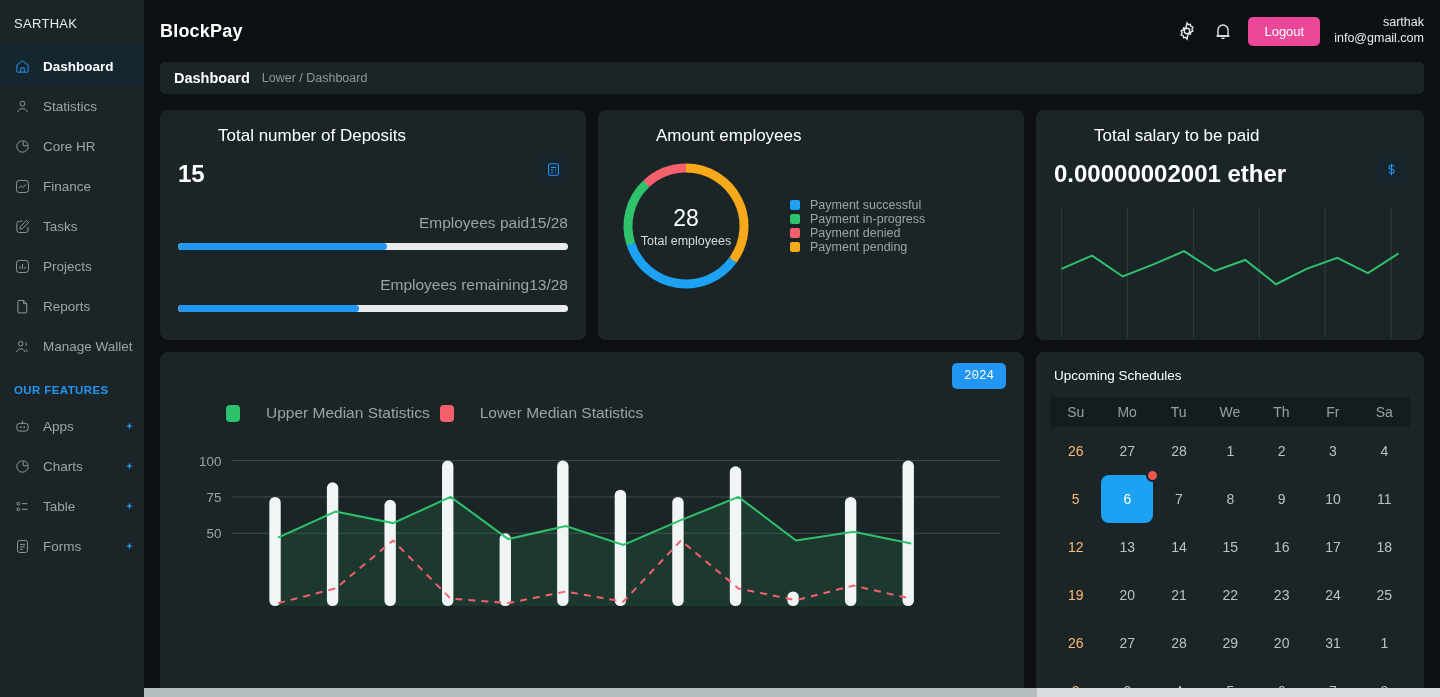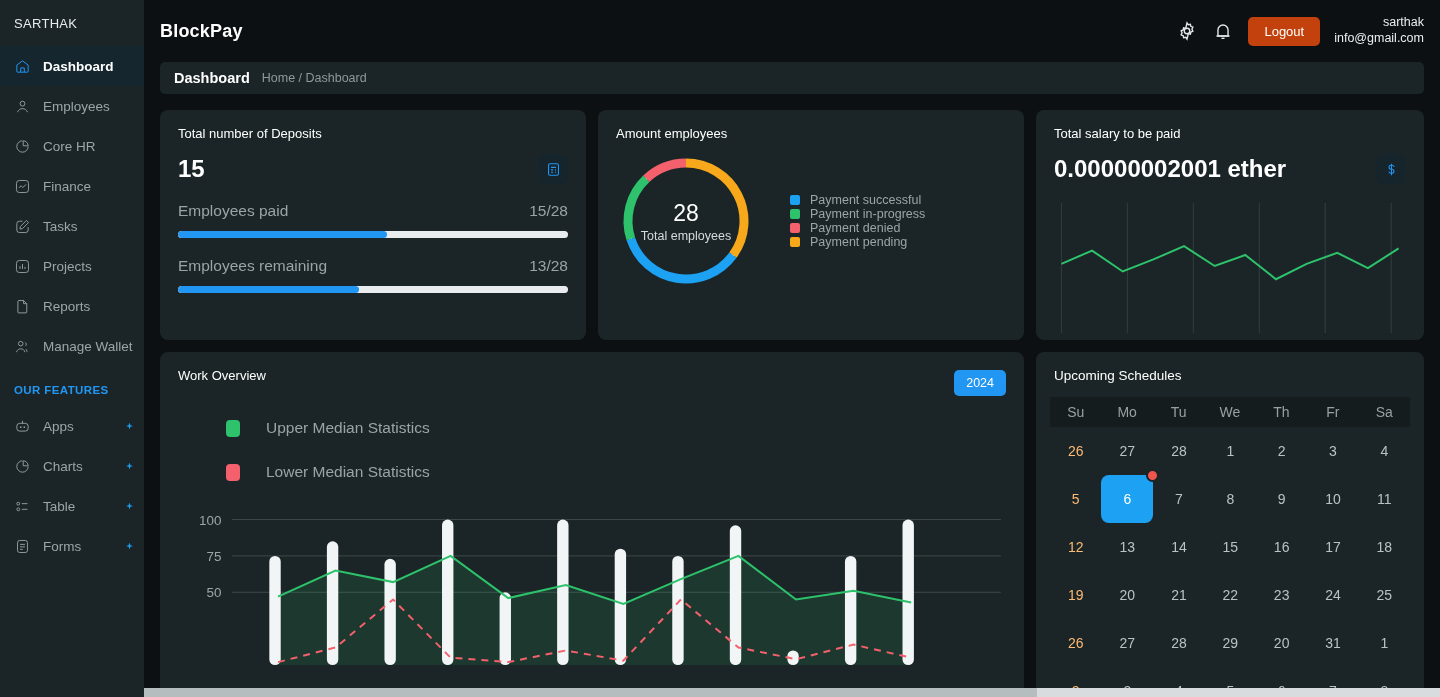--- a/index.html
+++ b/index.html
@@ -53,21 +53,21 @@
   }
   #topbar {
     height: 62px; display: flex; align-items: center;
     padding: 0 16px 0 16px; gap: 14px;
   }
   #app-title { font-size: 18px; font-weight: bold; color: #fff; letter-spacing:.2px; }
   .spacer { flex: 1 1 auto; }
   .hicon { width: 22px; height: 22px; cursor: pointer; }
   .hicon svg { width: 22px; height: 22px; stroke: #e3e8ea; fill: none; stroke-width: 1.5; display:block; }
   #logout {
-    background: #c2410c; color: #fff; border: none;
+    background: #ec4899; color: #fff; border: none;
     border-radius: 5px; padding: 7px 16px;
     font-size: 13px; font-family: inherit; cursor: pointer;
   }
   #userbox { text-align: right; line-height: 1.25; color: #e9eef0; font-size: 12.5px; }
 
   #crumbbar {
     margin: 0 16px; height: 32px; border-radius: 5px;
     background: #1b2527; display: flex; align-items: center;
     padding-left: 14px; gap: 12px;
   }
@@ -79,31 +79,31 @@
     margin: 16px 16px 0 16px;
     display: grid;
     grid-template-columns: 426px 426px 1fr;
     grid-template-rows: 230px auto;
     gap: 12px;
   }
   .card {
     background: #1b2527; border-radius: 8px; padding: 16px 18px;
     position: relative; overflow: hidden;
   }
-  .card-title { color: #fff; font-size: 13px; }
+  .card-title { color: #fff; font-size: 17px; margin-left: 40px; }
   .big-num { color: #fff; font-size: 24px; font-weight: bold; margin-top: 14px; }
   .corner-ico {
     position: absolute; right: 18px; top: 44px;
     width: 30px; height: 30px; border-radius: 8px;
     background: #16242c; display: flex; align-items: center; justify-content: center;
   }
   .corner-ico svg { width: 17px; height: 17px; stroke: #2196f3; fill: none; stroke-width: 1.5; }
 
   
-  .prow { display: flex; justify-content: space-between; align-items: baseline; margin-top: 19px; gap: 8px; }
+  .prow { display: flex; justify-content: flex-end; align-items: baseline; margin-top: 26px; }
   .plabel { color: #99a4a7; font-size: 15.5px; }
   .pval { color: #99a4a7; font-size: 15.5px; }
   .track { height: 7px; background: #e9ecee; border-radius: 4px; margin-top: 11px; overflow: hidden; }
   .fill { height: 100%; background: #2196f3; border-radius: 4px; }
 
   
   .donut-wrap { display: flex; align-items: center; gap: 34px; margin-top: 10px; }
   .donut { position: relative; width: 140px; height: 140px; flex: 0 0 140px; }
   .donut svg { width: 140px; height: 140px; display: block; }
   .donut-center {
@@ -115,26 +115,26 @@
   .legend { display: flex; flex-direction: column; }
   .lrow { display: flex; align-items: center; gap: 10px; color: #9aa5a8; font-size: 12.5px; }
   .lsw { width: 10px; height: 10px; border-radius: 2px; flex: 0 0 10px; }
 
   
   .spark { margin-top: 20px; width: 100%; height: 130px; display: block; }
 
   
   #work { grid-column: 1 / 3; background: #1b2527; border-radius: 8px; padding: 16px 18px; position: relative; overflow: hidden; }
   #year-pill {
-    position: absolute; right: 18px; top: 18px;
+    position: absolute; right: 18px; top: 11px;
     background: #2196f3; color: #fff; border: none;
     border-radius: 5px; padding: 6px 12px; font-size: 12.5px;
-    font-family: Liberation Sans, sans-serif; cursor: pointer;
-  }
-  .wlegend { margin: 36px 0 0 48px; display: flex; flex-direction: column; gap: 26px; }
+    font-family: Liberation Mono, monospace; cursor: pointer;
+  }
+  .wlegend { margin: 36px 0 0 48px; display: flex; flex-direction: row; gap: 10px; }
   .wrow { display: flex; align-items: center; gap: 26px; }
   .wsw { width: 14px; height: 17px; border-radius: 4px; flex: 0 0 14px; }
   .wlabel { color: #99a4a7; font-size: 15.5px; }
   #wchart { margin-top: 16px; width: 100%; height: 170px; display: block; }
 
   
   #cal { grid-column: 3; grid-row: 2; background: #1b2527; border-radius: 8px; padding: 16px 14px; overflow: hidden; }
   .cal-title { color: #fff; font-size: 13.5px; margin-bottom: 14px; padding-left: 4px; }
   .cal-grid { display: grid; grid-template-columns: repeat(7, 1fr); }
   .cal-head { background: #141c1e; color: #96a1a4; font-size: 14px;
@@ -177,21 +177,21 @@
       <span class="nav-label">Dashboard</span>
     </div>
 
     <div class="nav-item">
       <span class="ico">
           <svg viewBox="0 0 24 24">
             <circle cx="12" cy="8" r="3.4"></circle>
             <path d="M5 20c1.4-3.6 4-5 7-5s5.6 1.4 7 5"></path>
           </svg>
         </span>
-      <span class="nav-label">Employees</span>
+      <span class="nav-label">Statistics</span>
     </div>
 
     <div class="nav-item">
       <span class="ico">
           <svg viewBox="0 0 24 24">
             <path d="M20 12a8 8 0 1 1-8-8"></path>
             <path d="M13 4a7 7 0 0 1 7 7h-7z"></path>
           </svg>
         </span>
       <span class="nav-label">Core HR</span>
@@ -320,21 +320,21 @@
     </div>
     <button id="logout">Logout</button>
     <div id="userbox">
       <div>sarthak</div>
       <div>info@gmail.com</div>
     </div>
   </div>
 
   <div id="crumbbar">
     <span id="crumb-title">Dashboard</span>
-    <span id="crumb-path">Home / Dashboard</span>
+    <span id="crumb-path">Lower / Dashboard</span>
   </div>
 
   <div id="grid">
 
     <section class="card">
       <div class="card-title">Total number of Deposits</div>
       <div class="big-num">15</div>
       <div class="corner-ico">
         <svg viewBox="0 0 24 24">
             <rect x="5" y="4" width="14" height="16" rx="2"></rect>
@@ -410,21 +410,20 @@
           <line x1="79.2" x2="79.2" y1="0" y2="130" stroke="#32403f" stroke-width="1"></line>
           <line x1="150.4" x2="150.4" y1="0" y2="130" stroke="#32403f" stroke-width="1"></line>
           <line x1="221.6" x2="221.6" y1="0" y2="130" stroke="#32403f" stroke-width="1"></line>
           <line x1="292.8" x2="292.8" y1="0" y2="130" stroke="#32403f" stroke-width="1"></line>
           <line x1="364" x2="364" y1="0" y2="130" stroke="#32403f" stroke-width="1"></line>
           <polyline points="8.0,60.8 41.1,47.6 74.2,68.5 107.3,56.4 140.4,43.2 173.5,63.0 206.5,52.0 239.6,76.2 272.7,60.8 305.8,49.8 338.9,65.2 372.0,45.4" fill="none" stroke="#2dc26b" stroke-width="2" vector-effect="non-scaling-stroke"></polyline>
         </svg>
     </section>
 
     <section id="work">
-      <div class="card-title">Work Overview</div>
       <button id="year-pill">2024</button>
       <div class="wlegend">
         <div class="wrow">
           <span class="wsw" style="background: rgb(45, 194, 107);"></span>
           <span class="wlabel">Upper Median Statistics</span>
         </div>
         <div class="wrow">
           <span class="wsw" style="background: rgb(244, 96, 108);"></span>
           <span class="wlabel">Lower Median Statistics</span>
         </div>

